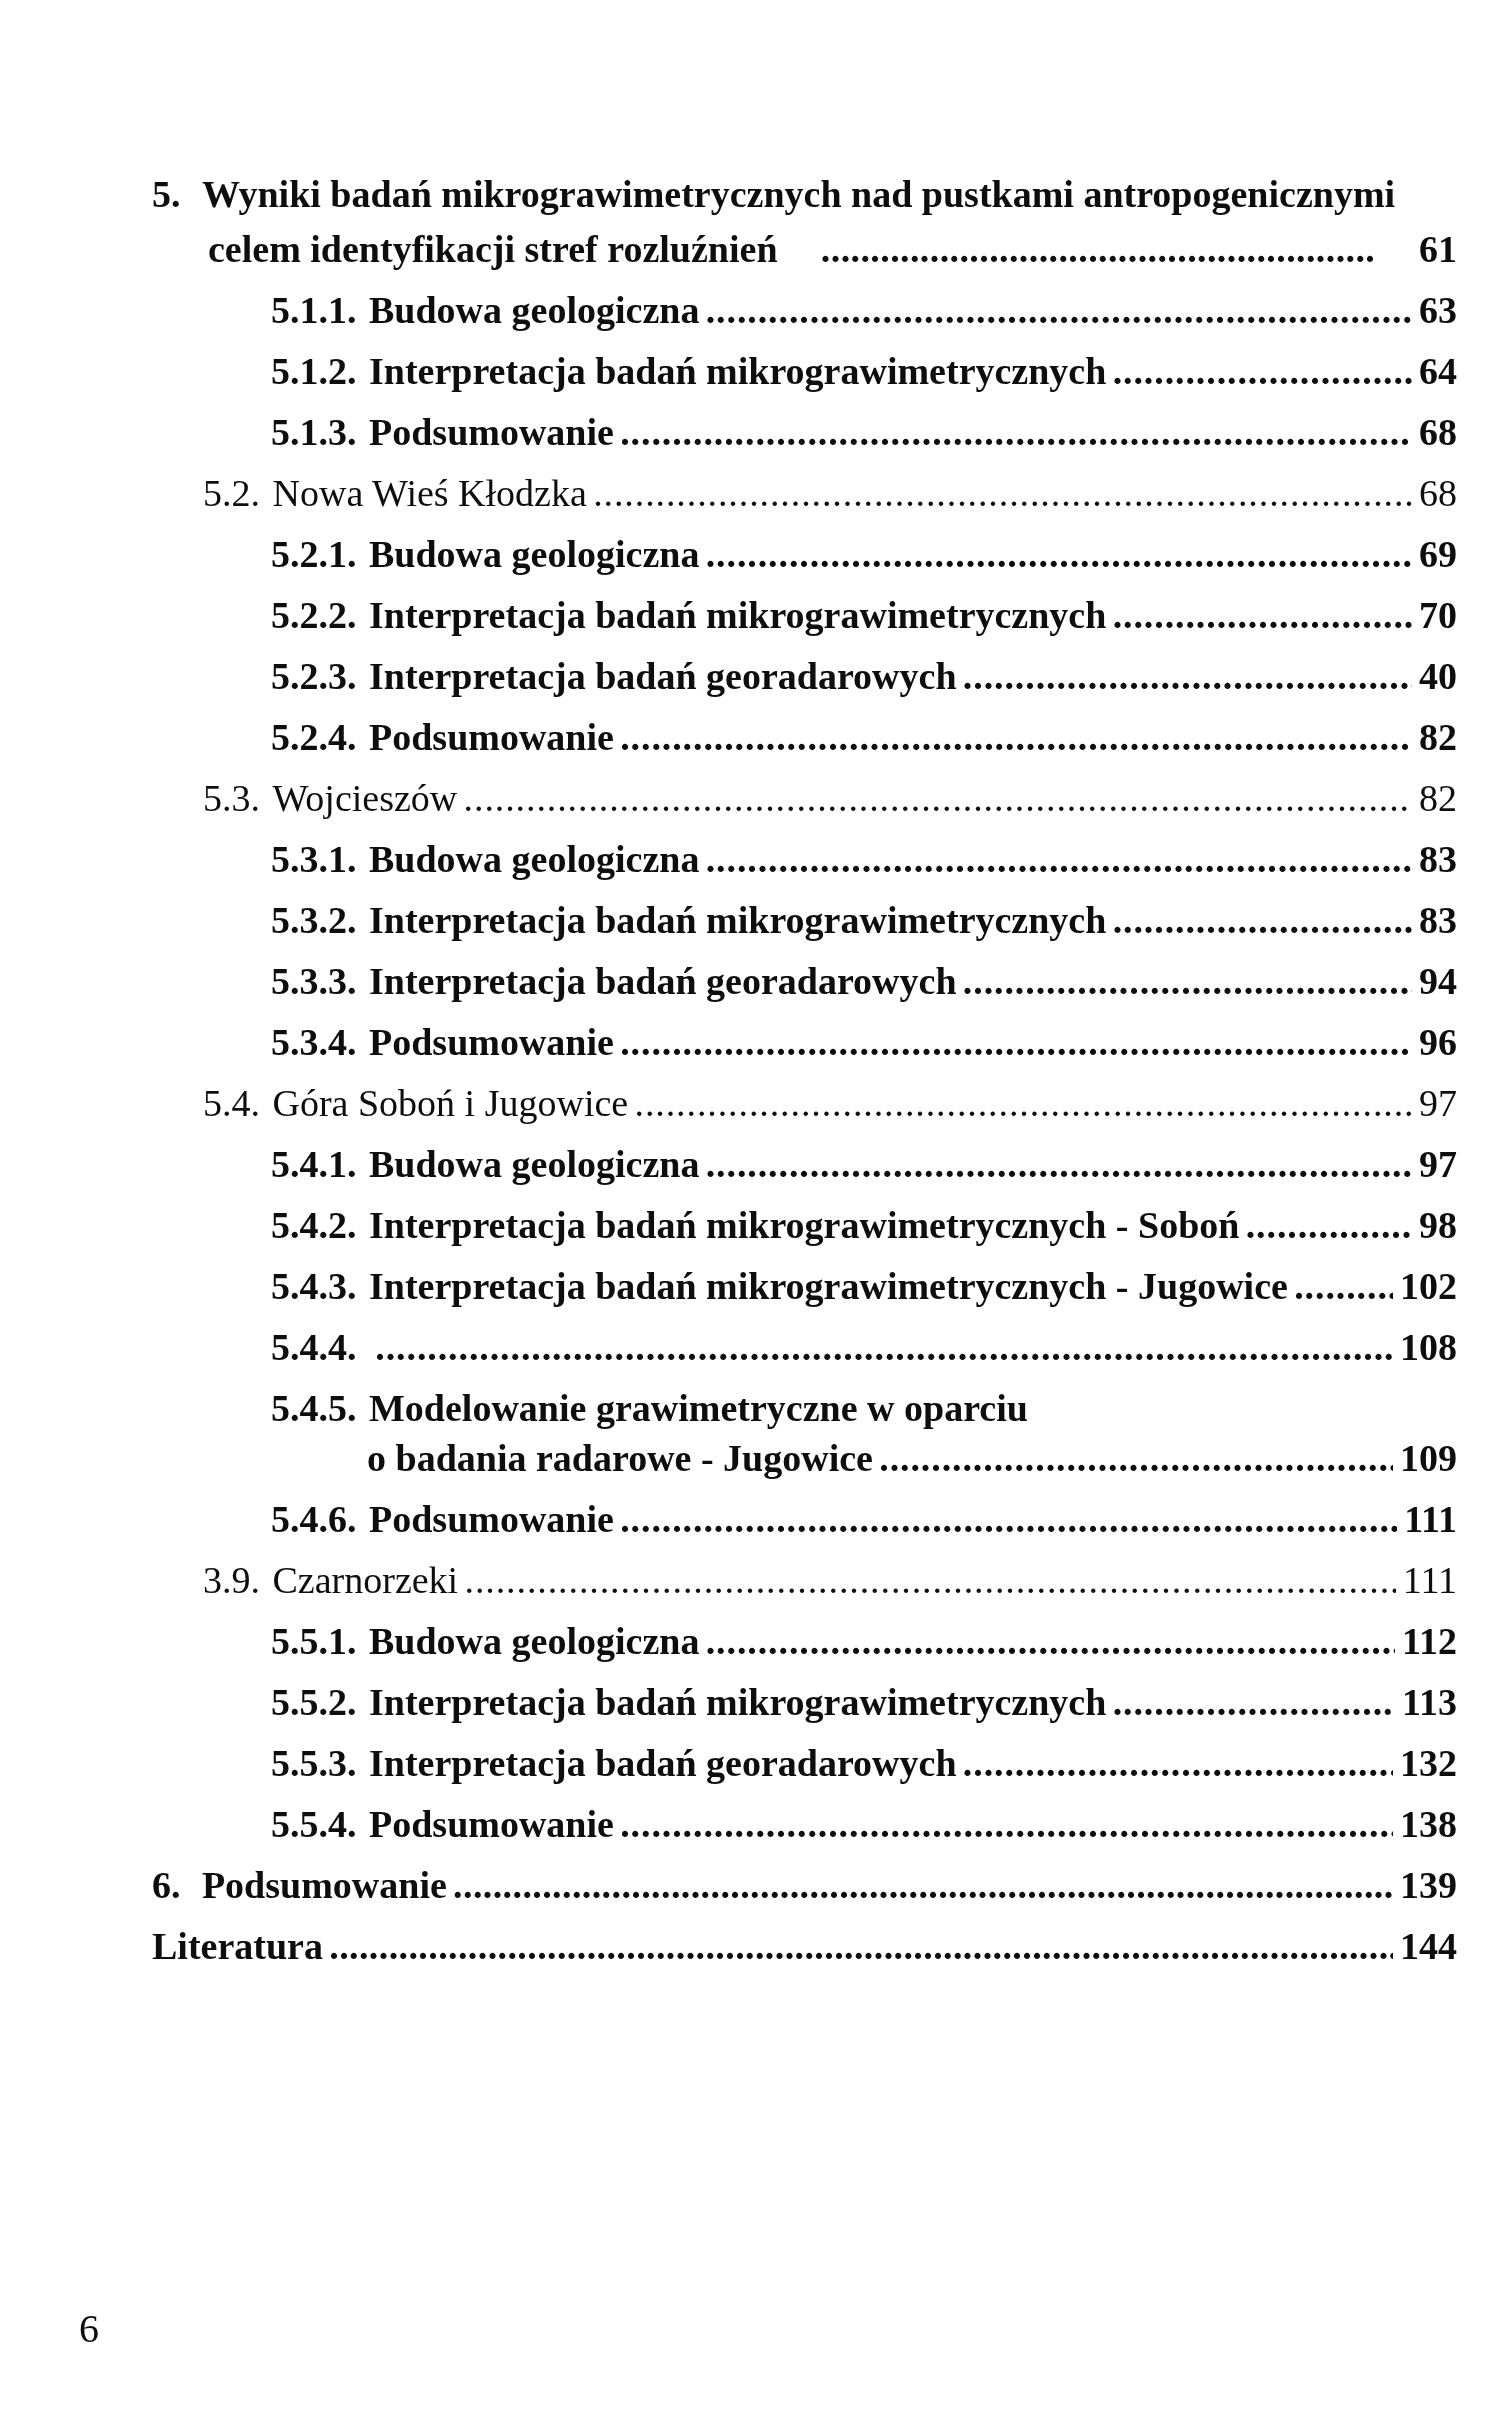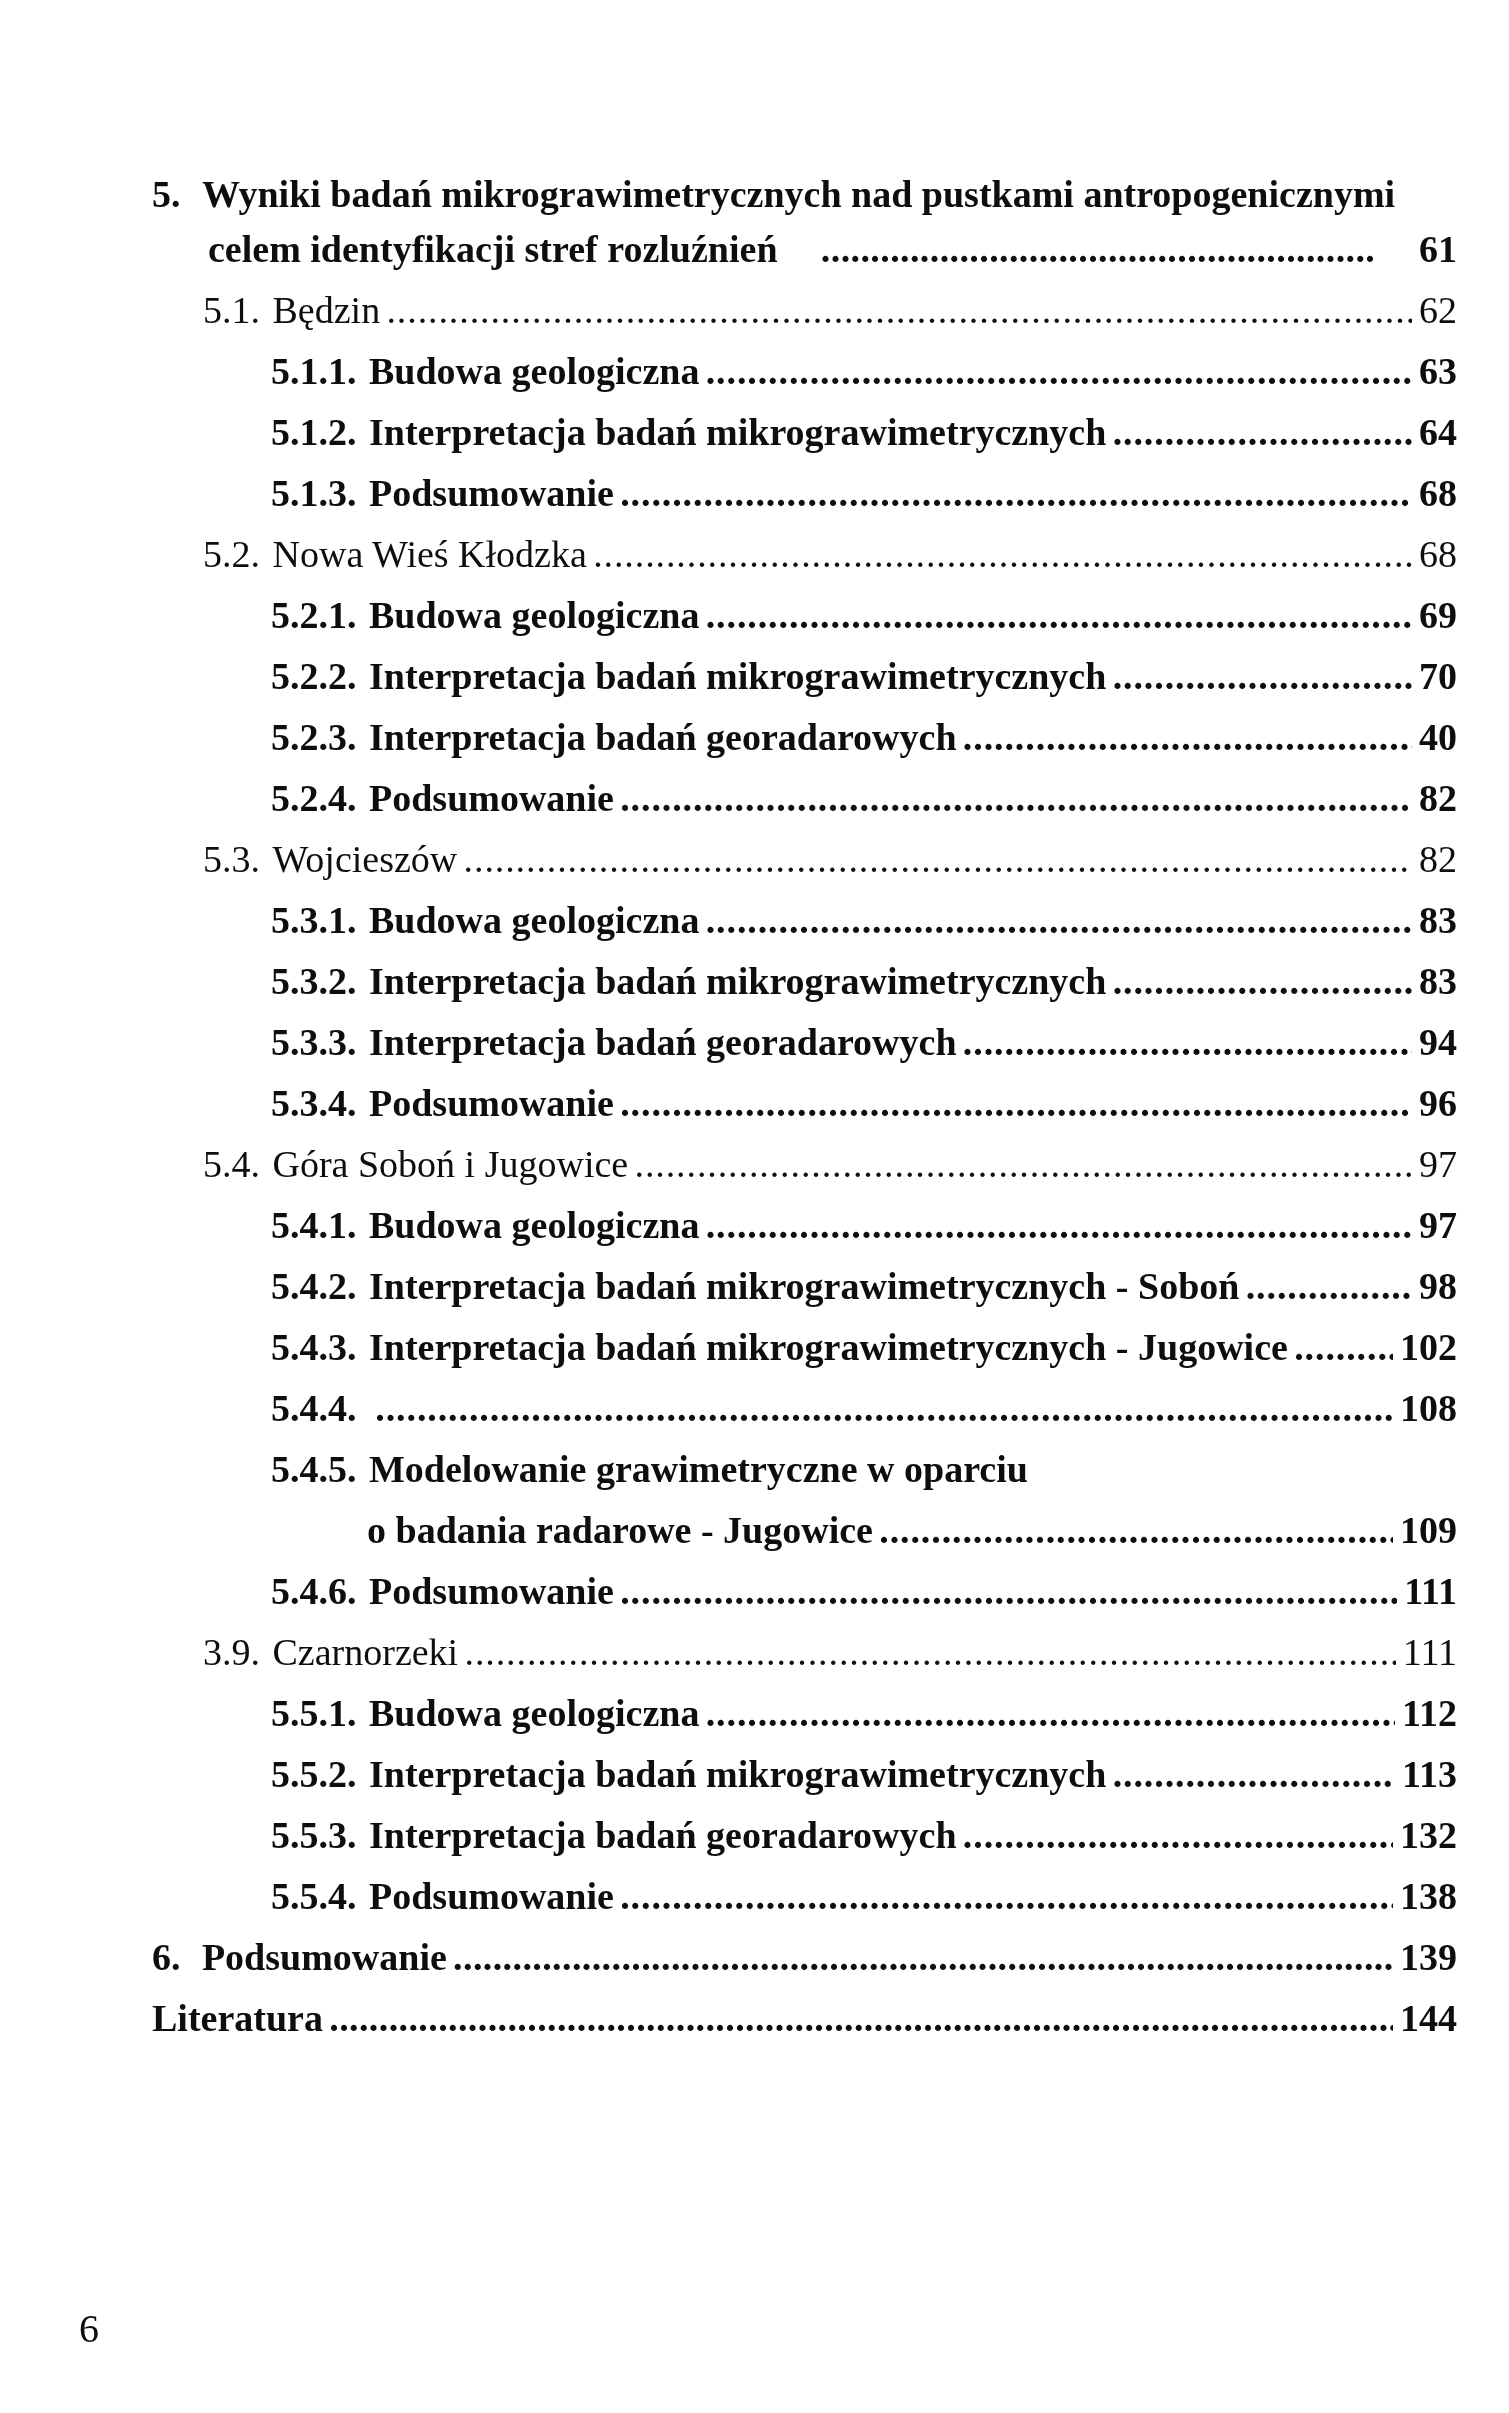--- a/index.html
+++ b/index.html
@@ -44,21 +44,21 @@
     margin: 0 7.1px 0 6.3px;
     min-width: 27px;
   }
   .dots::after {
     content: "........................................................................................................................................................................................................................";
     letter-spacing: 0.9px;
   }
   .bold .dots::after { letter-spacing: 0.4px; }
   .pg { white-space: nowrap; }
   .lvl1 .cont { margin-top: 16px; padding-left: 56px; gap: 37px; }
-  .lvl3 .cont { margin-top: 22px; padding-left: 96px; }
+  .lvl3 .cont { margin-top: 11px; padding-left: 96px; }
   .folio {
     position: absolute;
     left: 79px;
     top: 2309px;
     font-size: 40px;
     line-height: 40px;
   }
 </style>
 </head>
 <body>
@@ -68,28 +68,20 @@
       <div class="line">
         <span class="num">5.</span>
         <span class="label">Wyniki badań mikrograwimetrycznych nad pustkami antropogenicznymi</span>
       </div>
       <div class="line cont">
         <span class="label">celem identyfikacji stref rozluźnień</span>
         <span class="dots"></span>
         <span class="pg">61</span>
       </div>
     </div>
-    <div class="entry lvl2">
-      <div class="line">
-        <span class="num">5.1.</span>
-        <span class="label">Będzin</span>
-        <span class="dots"></span>
-        <span class="pg">62</span>
-      </div>
-    </div>
     <div class="entry lvl3">
       <div class="line">
         <span class="num">5.1.1.</span>
         <span class="label">Budowa geologiczna</span>
         <span class="dots"></span>
         <span class="pg">63</span>
       </div>
     </div>
     <div class="entry lvl3">
       <div class="line">

